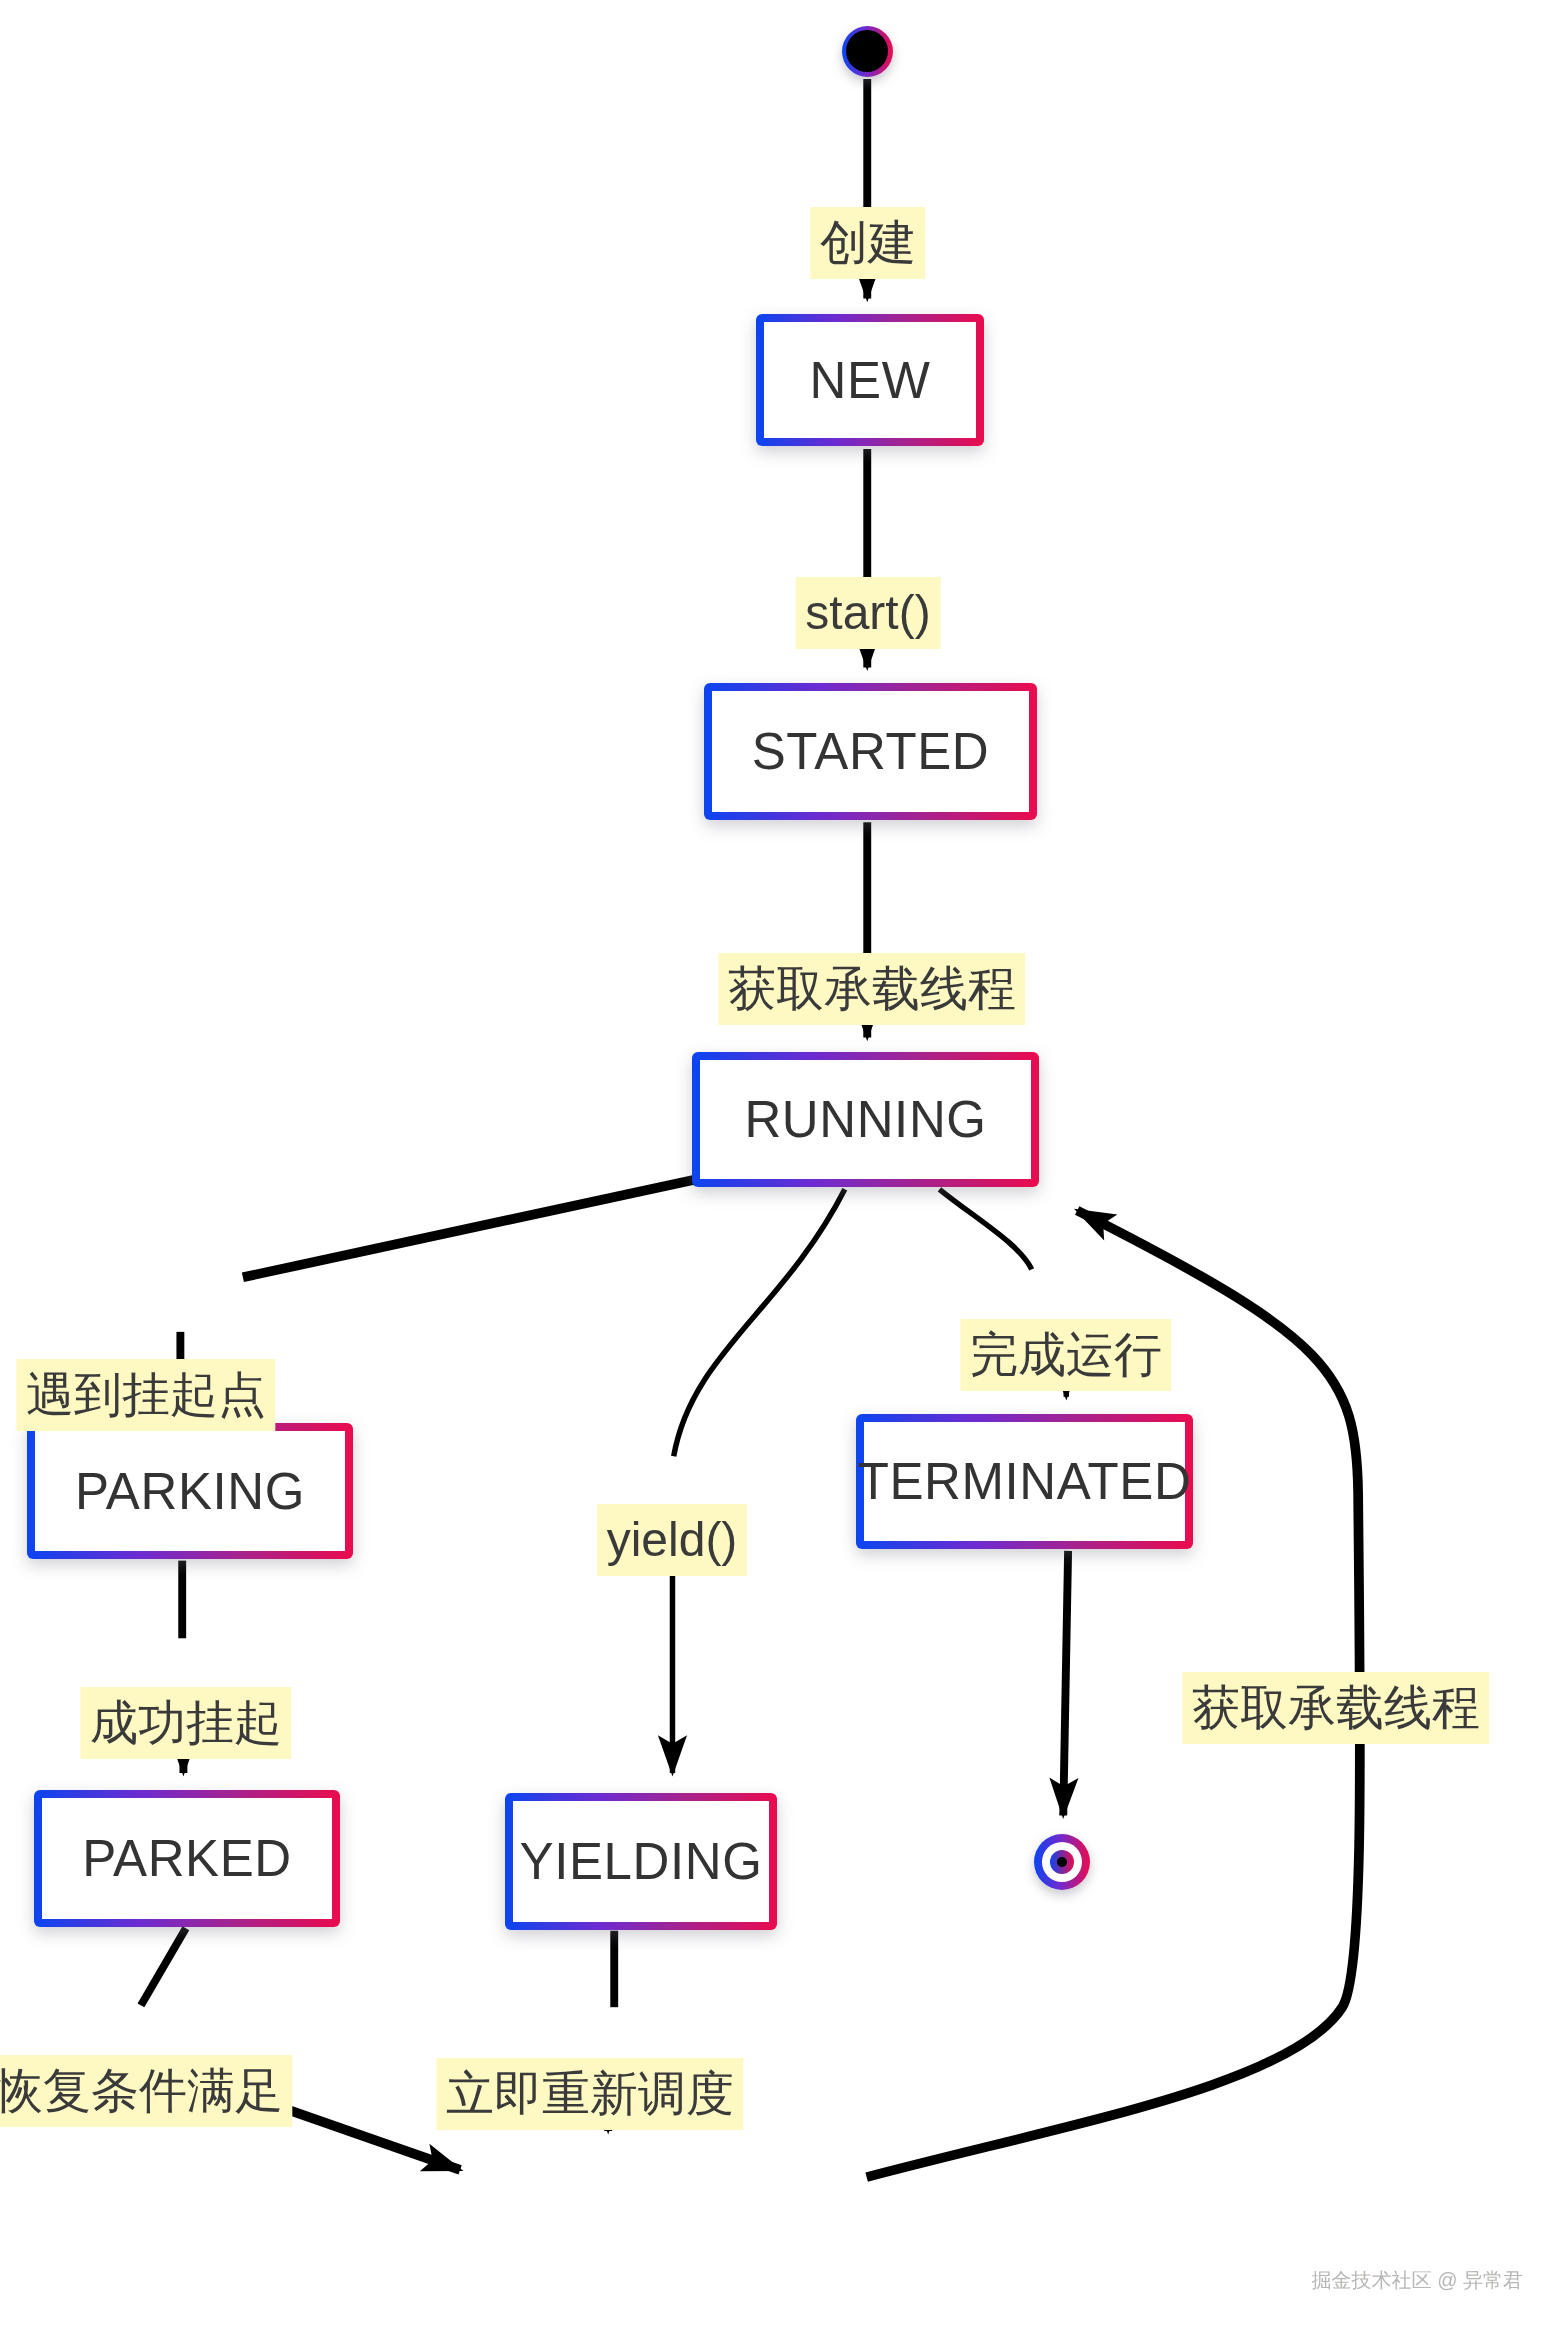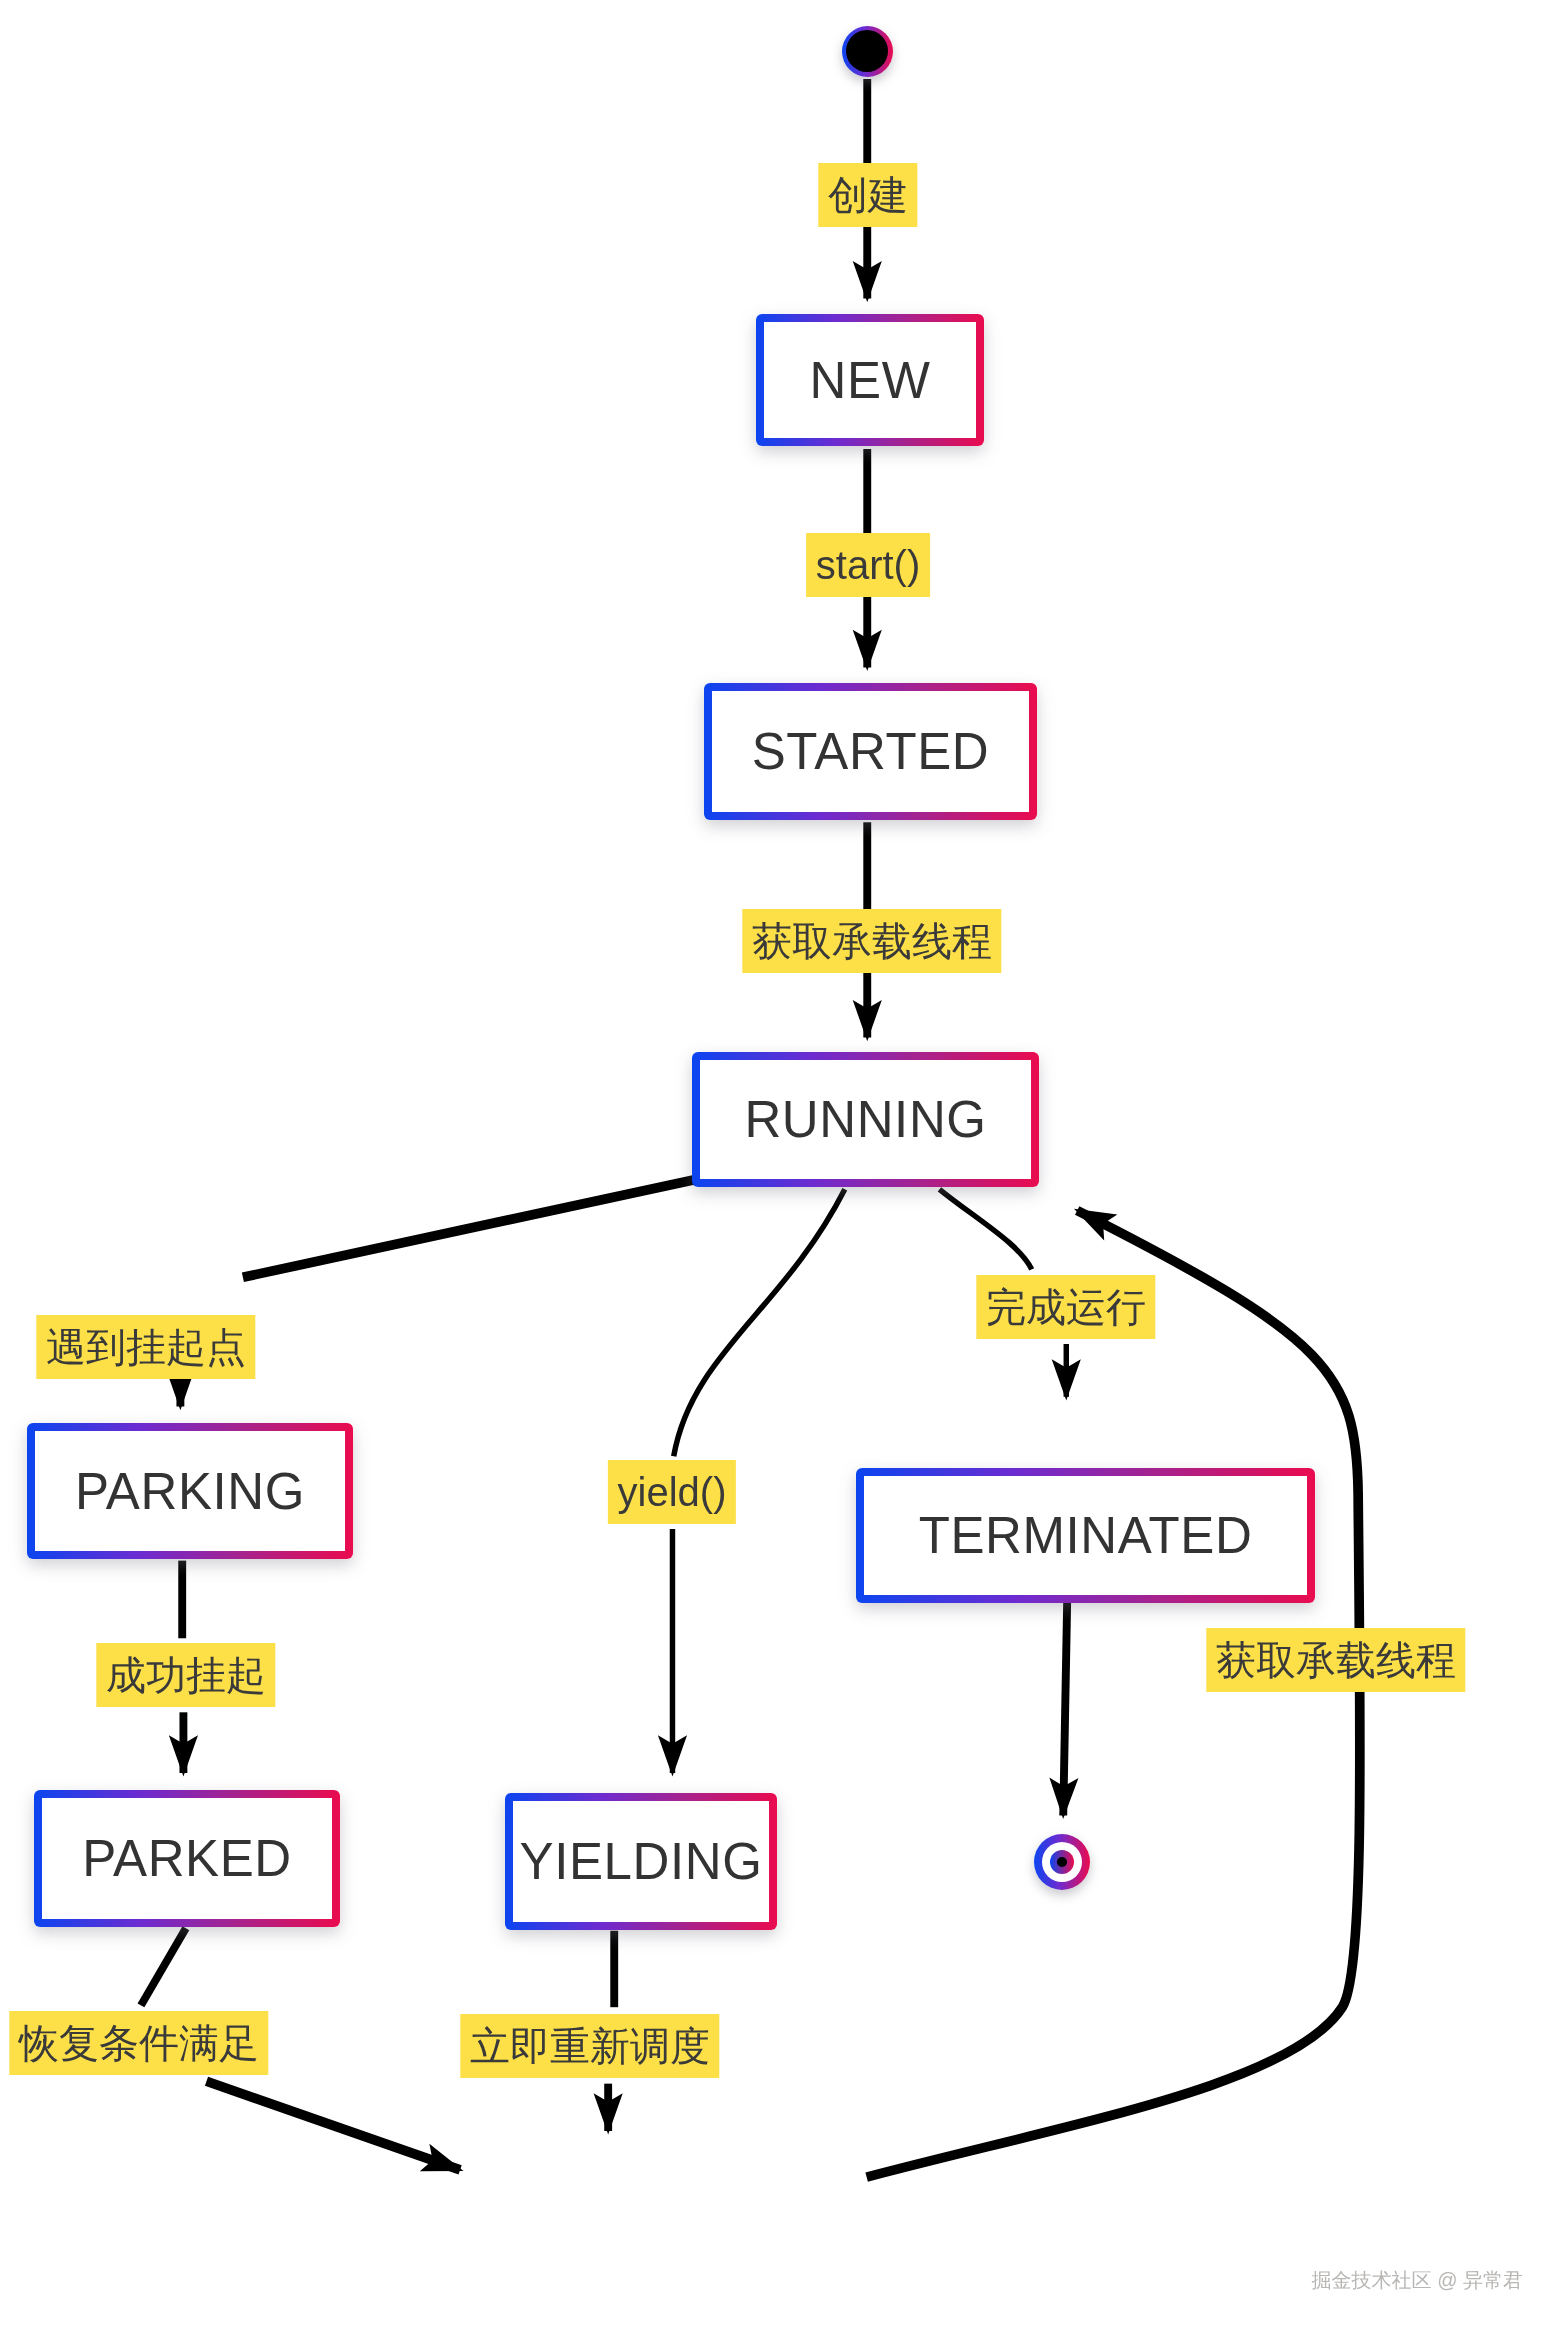--- a/index.html
+++ b/index.html
@@ -23,26 +23,27 @@
     box-shadow:0 6px 16px rgba(120,120,135,.35);
     display:flex;align-items:center;justify-content:center;
     color:#333333;
     font-size:51px;
     letter-spacing:0.6px;
     white-space:nowrap;
   }
   .elabel{
     position:absolute;
     transform:translate(-50%,-50%);
-    background:#fde047;
+    background:#fef9c3;
     color:#3a3a3a;
-    font-size:40px;
+    font-size:48px;
     line-height:1.0;
     padding:12px 9.7px;
     white-space:nowrap;
+    margin-top:48px;
   }
   .init-outer{
     position:absolute;left:842px;top:25.5px;width:51px;height:51px;border-radius:50%;
     background:linear-gradient(90deg,#0b45f0,#6d2bd0 45%,#ea0b4e);
     box-shadow:0 4.9px 11px rgba(120,120,135,.4);
   }
   .init-inner{position:absolute;left:4.2px;top:4.2px;width:42px;height:42px;border-radius:50%;background:#000000;}
   .final-outer{
     position:absolute;left:1034px;top:1834px;width:56px;height:56px;border-radius:50%;
     background:linear-gradient(90deg,#0b45f0,#6d2bd0 45%,#ea0b4e);
@@ -97,21 +98,21 @@
   </div>
   <div class="node" style="left:704px;top:683px;width:333px;height:137px">
     <span>STARTED</span>
   </div>
   <div class="node" style="left:692px;top:1052px;width:347px;height:135px">
     <span>RUNNING</span>
   </div>
   <div class="node" style="left:27px;top:1423px;width:326px;height:136px">
     <span>PARKING</span>
   </div>
-  <div class="node" style="left:856px;top:1468px;width:459px;height:135px">
+  <div class="node" style="left:856px;top:1414px;width:337px;height:135px">
     <span>TERMINATED</span>
   </div>
   <div class="node" style="left:34px;top:1790px;width:306px;height:137px">
     <span>PARKED</span>
   </div>
   <div class="node" style="left:505px;top:1793px;width:272px;height:137px">
     <span>YIELDING</span>
   </div>
 
   <div class="elabel" style="left:868px;top:195px">创建</div>

